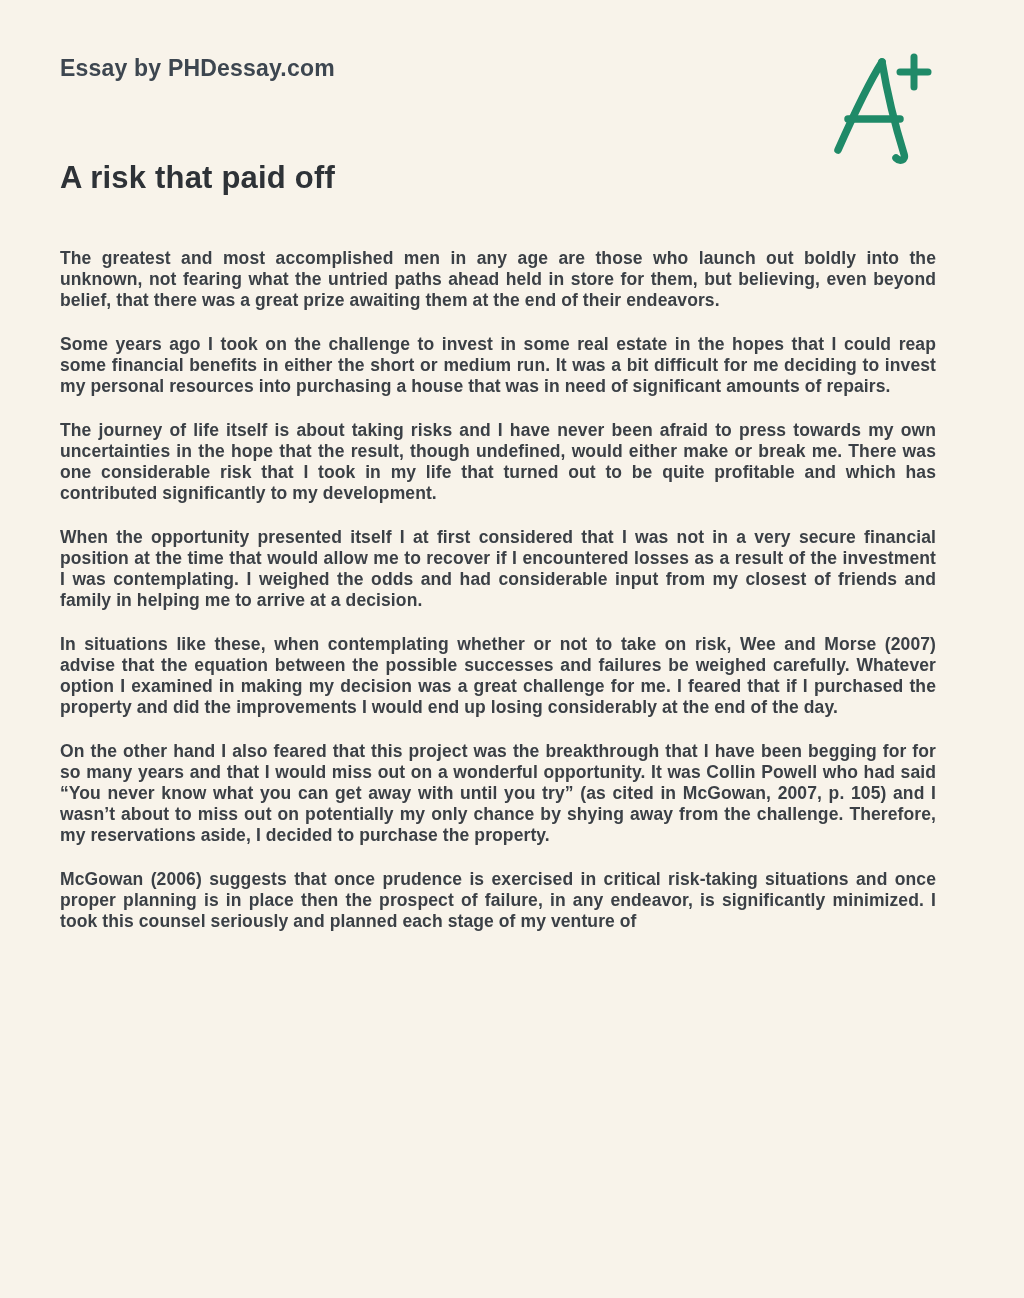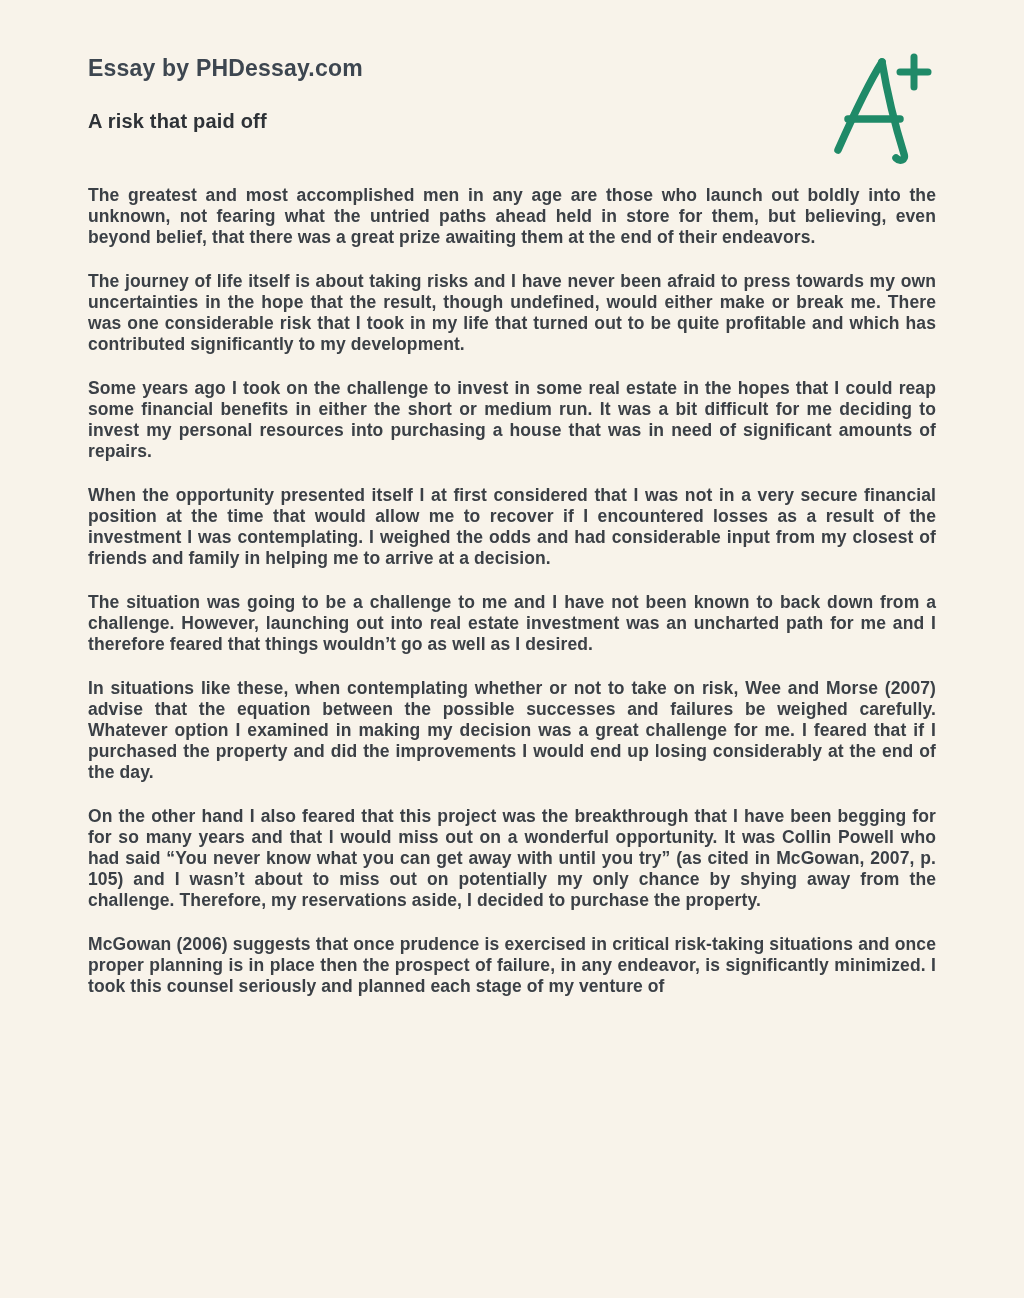--- a/index.html
+++ b/index.html
@@ -8,21 +8,21 @@
     width: 1024px;
     height: 1298px;
     background: #f8f3ea;
     font-family: "Liberation Sans", sans-serif;
     overflow: hidden;
   }
   .page {
     position: relative;
     width: 1024px;
     height: 1298px;
-    padding: 55px 88px 0 88px;
+    padding: 55px 88px 0 60px;
     overflow: hidden;
   }
   .byline {
     margin: 0;
     font-size: 23px;
     font-weight: 700;
     color: #3d4650;
     letter-spacing: 0.2px;
   }
   .source-line {
@@ -37,22 +37,22 @@
     cursor: pointer;
   }
   .logo {
     position: absolute;
     top: 52px;
     right: 92px;
     width: 108px;
     height: 112px;
   }
   .essay-title {
-    margin: 28px 0 52px 0;
-    font-size: 20px;
+    margin: 78px 0 52px 0;
+    font-size: 31px;
     font-weight: 600;
     color: #2e3237;
     letter-spacing: 0.2px;
   }
   .essay-body p {
     margin: 0 0 23px 0;
     font-size: 17.5px;
     line-height: 21px;
     color: #3b4046;
     text-align: justify;
@@ -75,22 +75,21 @@
       <path d="M24 67 L76 67" stroke="#1f8a68" stroke-width="7.5" stroke-linecap="round" fill="none"></path>
       <path d="M90 5 L90 35" stroke="#1f8a68" stroke-width="7" stroke-linecap="round" fill="none"></path>
       <path d="M76 20 L104 20" stroke="#1f8a68" stroke-width="7" stroke-linecap="round" fill="none"></path>
     </svg>
   </div>
 
   <h1 class="essay-title">A risk that paid off</h1>
 
   <main class="essay-body">
       <p>The greatest and most accomplished men in any age are those who launch out boldly into the unknown, not fearing what the untried paths ahead held in store for them, but believing, even beyond belief, that there was a great prize awaiting them at the end of their endeavors.</p>
+      <p>Some years ago I took on the challenge to invest in some real estate in the hopes that I could reap some financial benefits in either the short or medium run. It was a bit difficult for me deciding to invest my personal resources into purchasing a house that was in need of significant amounts of repairs.</p>
       <p>The journey of life itself is about taking risks and I have never been afraid to press towards my own uncertainties in the hope that the result, though undefined, would either make or break me. There was one considerable risk that I took in my life that turned out to be quite profitable and which has contributed significantly to my development.</p>
-      <p>Some years ago I took on the challenge to invest in some real estate in the hopes that I could reap some financial benefits in either the short or medium run. It was a bit difficult for me deciding to invest my personal resources into purchasing a house that was in need of significant amounts of repairs.</p>
       <p>When the opportunity presented itself I at first considered that I was not in a very secure financial position at the time that would allow me to recover if I encountered losses as a result of the investment I was contemplating. I weighed the odds and had considerable input from my closest of friends and family in helping me to arrive at a decision.</p>
-      <p>The situation was going to be a challenge to me and I have not been known to back down from a challenge. However, launching out into real estate investment was an uncharted path for me and I therefore feared that things wouldn’t go as well as I desired.</p>
       <p>In situations like these, when contemplating whether or not to take on risk, Wee and Morse (2007) advise that the equation between the possible successes and failures be weighed carefully. Whatever option I examined in making my decision was a great challenge for me. I feared that if I purchased the property and did the improvements I  would end up losing considerably at the end of the day.</p>
       <p>On the other hand I also feared that this project was the breakthrough that I have been begging for for so many years and that I would miss out on a wonderful opportunity. It was Collin Powell who had said “You never know what you can get away with until you try” (as cited in McGowan, 2007, p. 105) and I wasn’t about to miss out on potentially my only chance by shying away from the challenge. Therefore, my reservations aside, I decided to purchase the property.</p>
       <p>McGowan (2006) suggests that once prudence is exercised in critical risk-taking situations and once proper planning is in place then the prospect of failure, in any endeavor, is significantly minimized. I took this counsel seriously and planned each stage of my venture of</p>
     </main>
 
 </div>
 
 </body></html>

